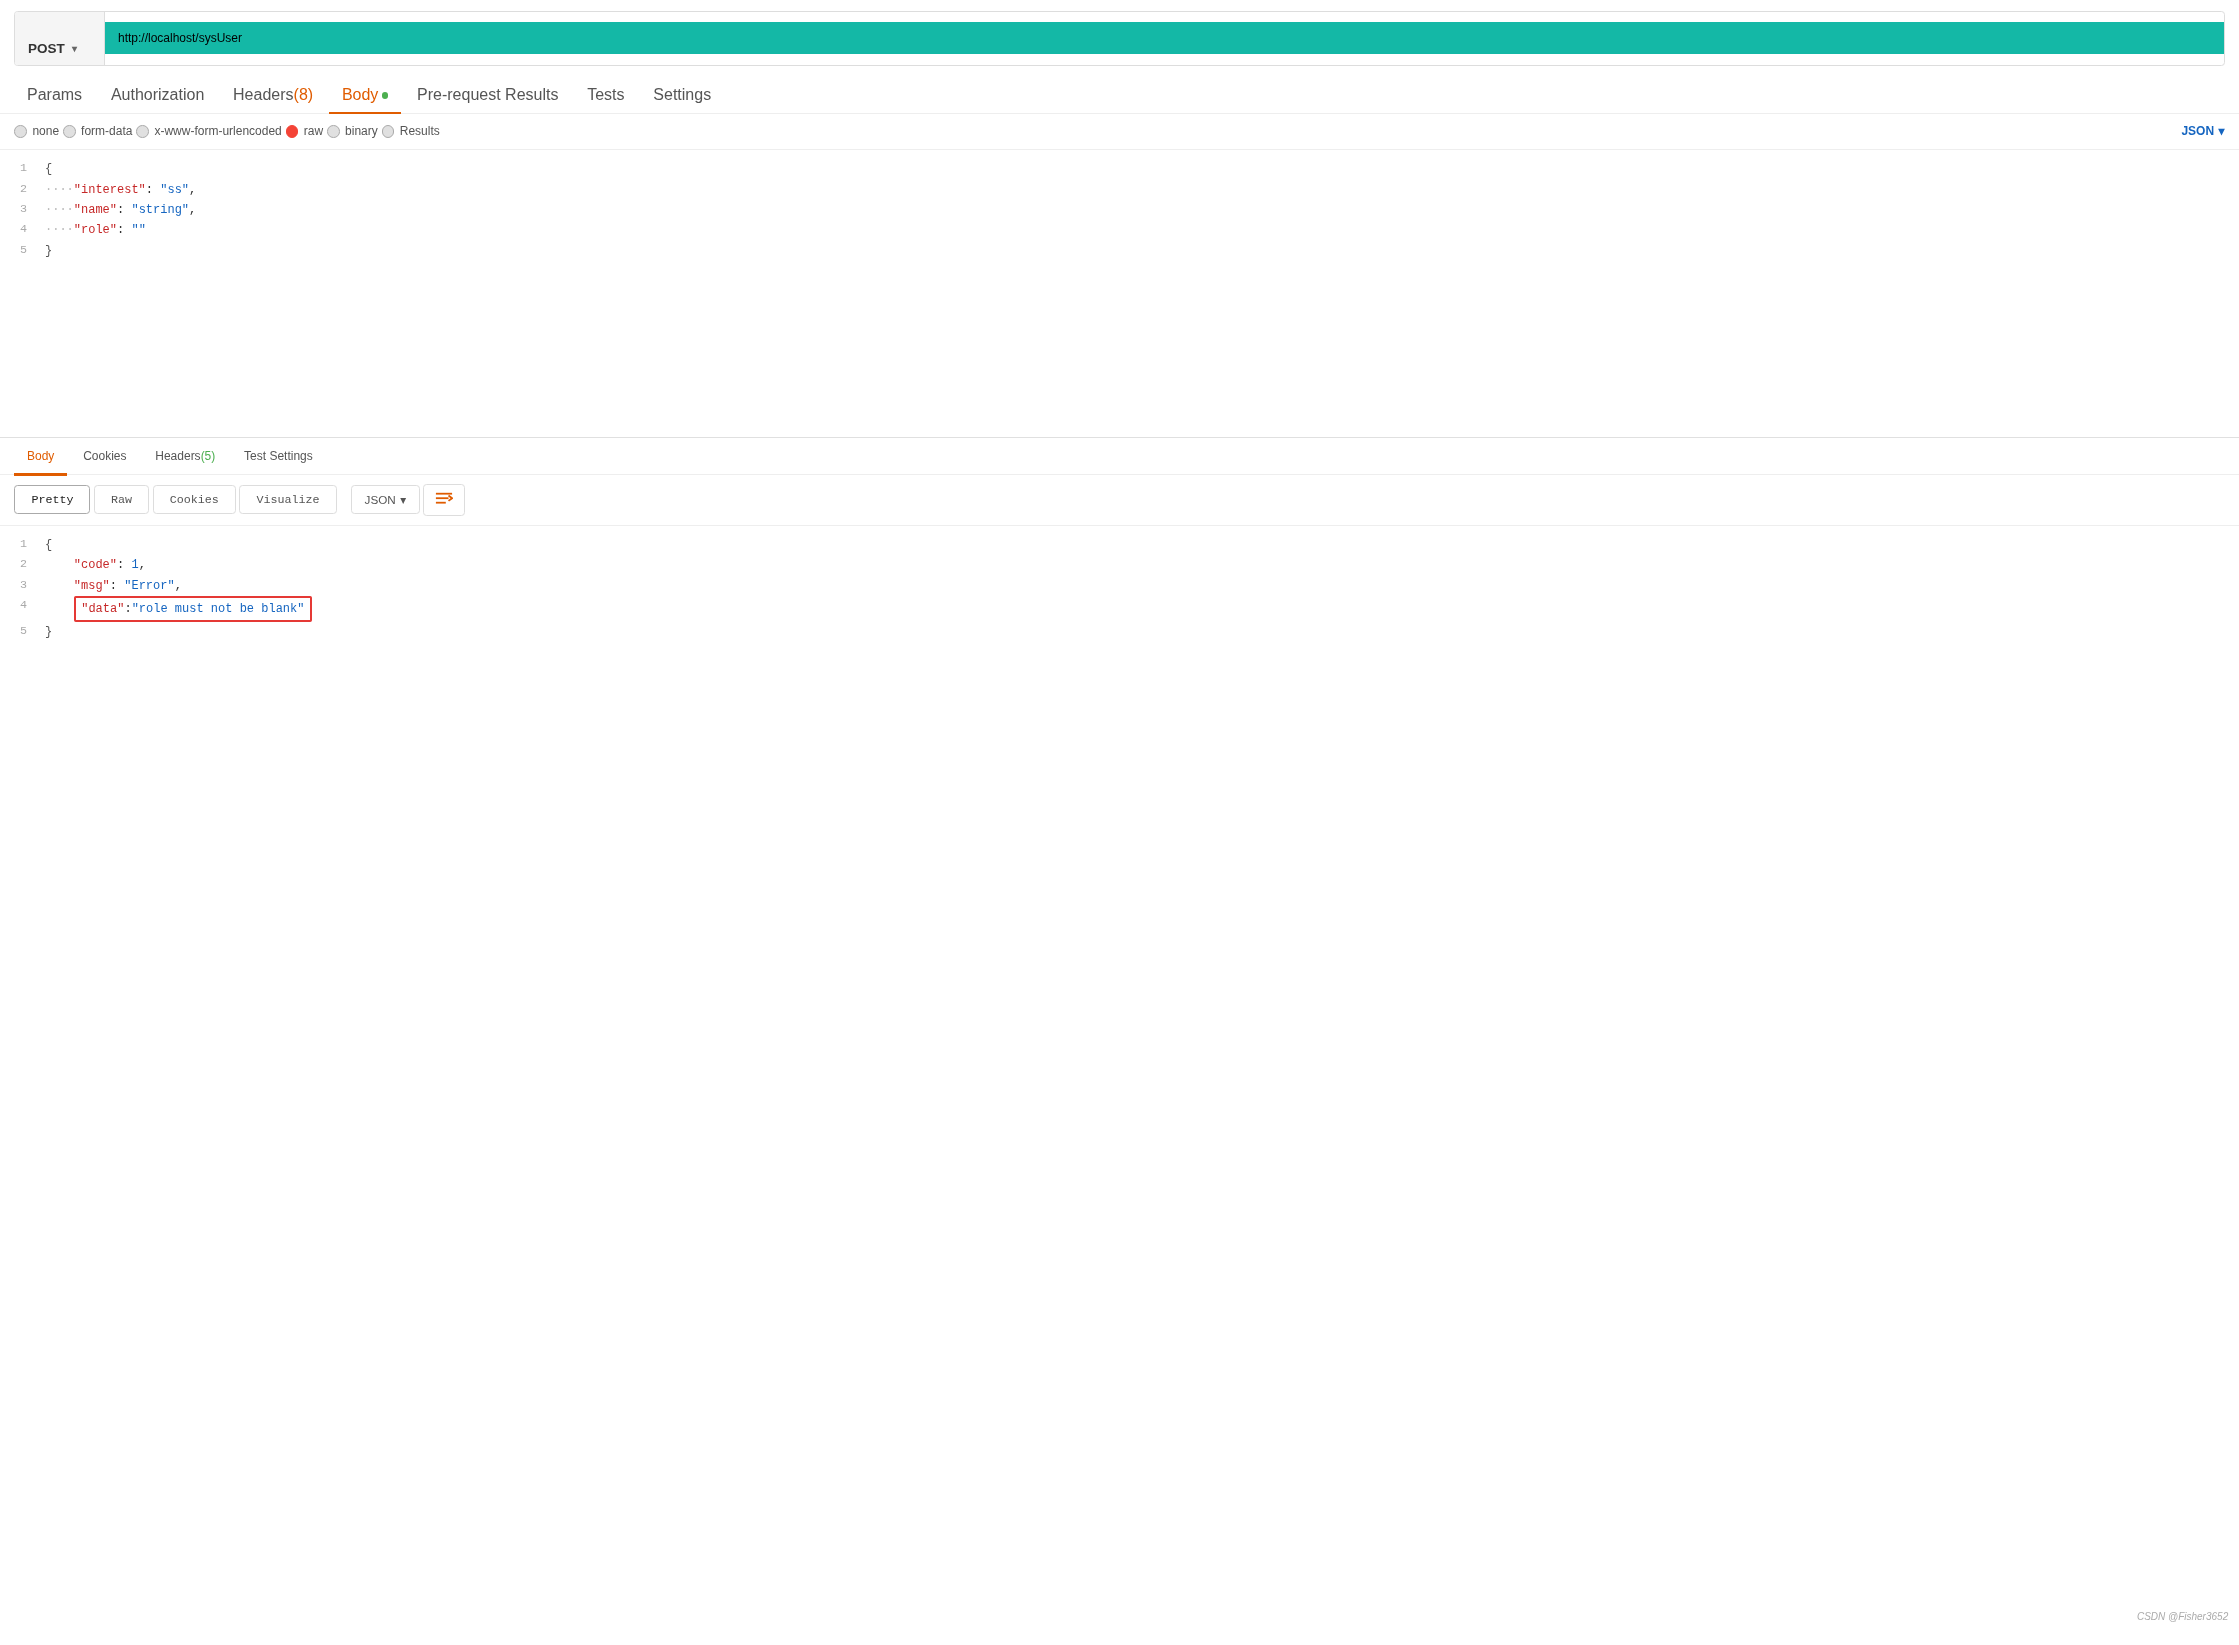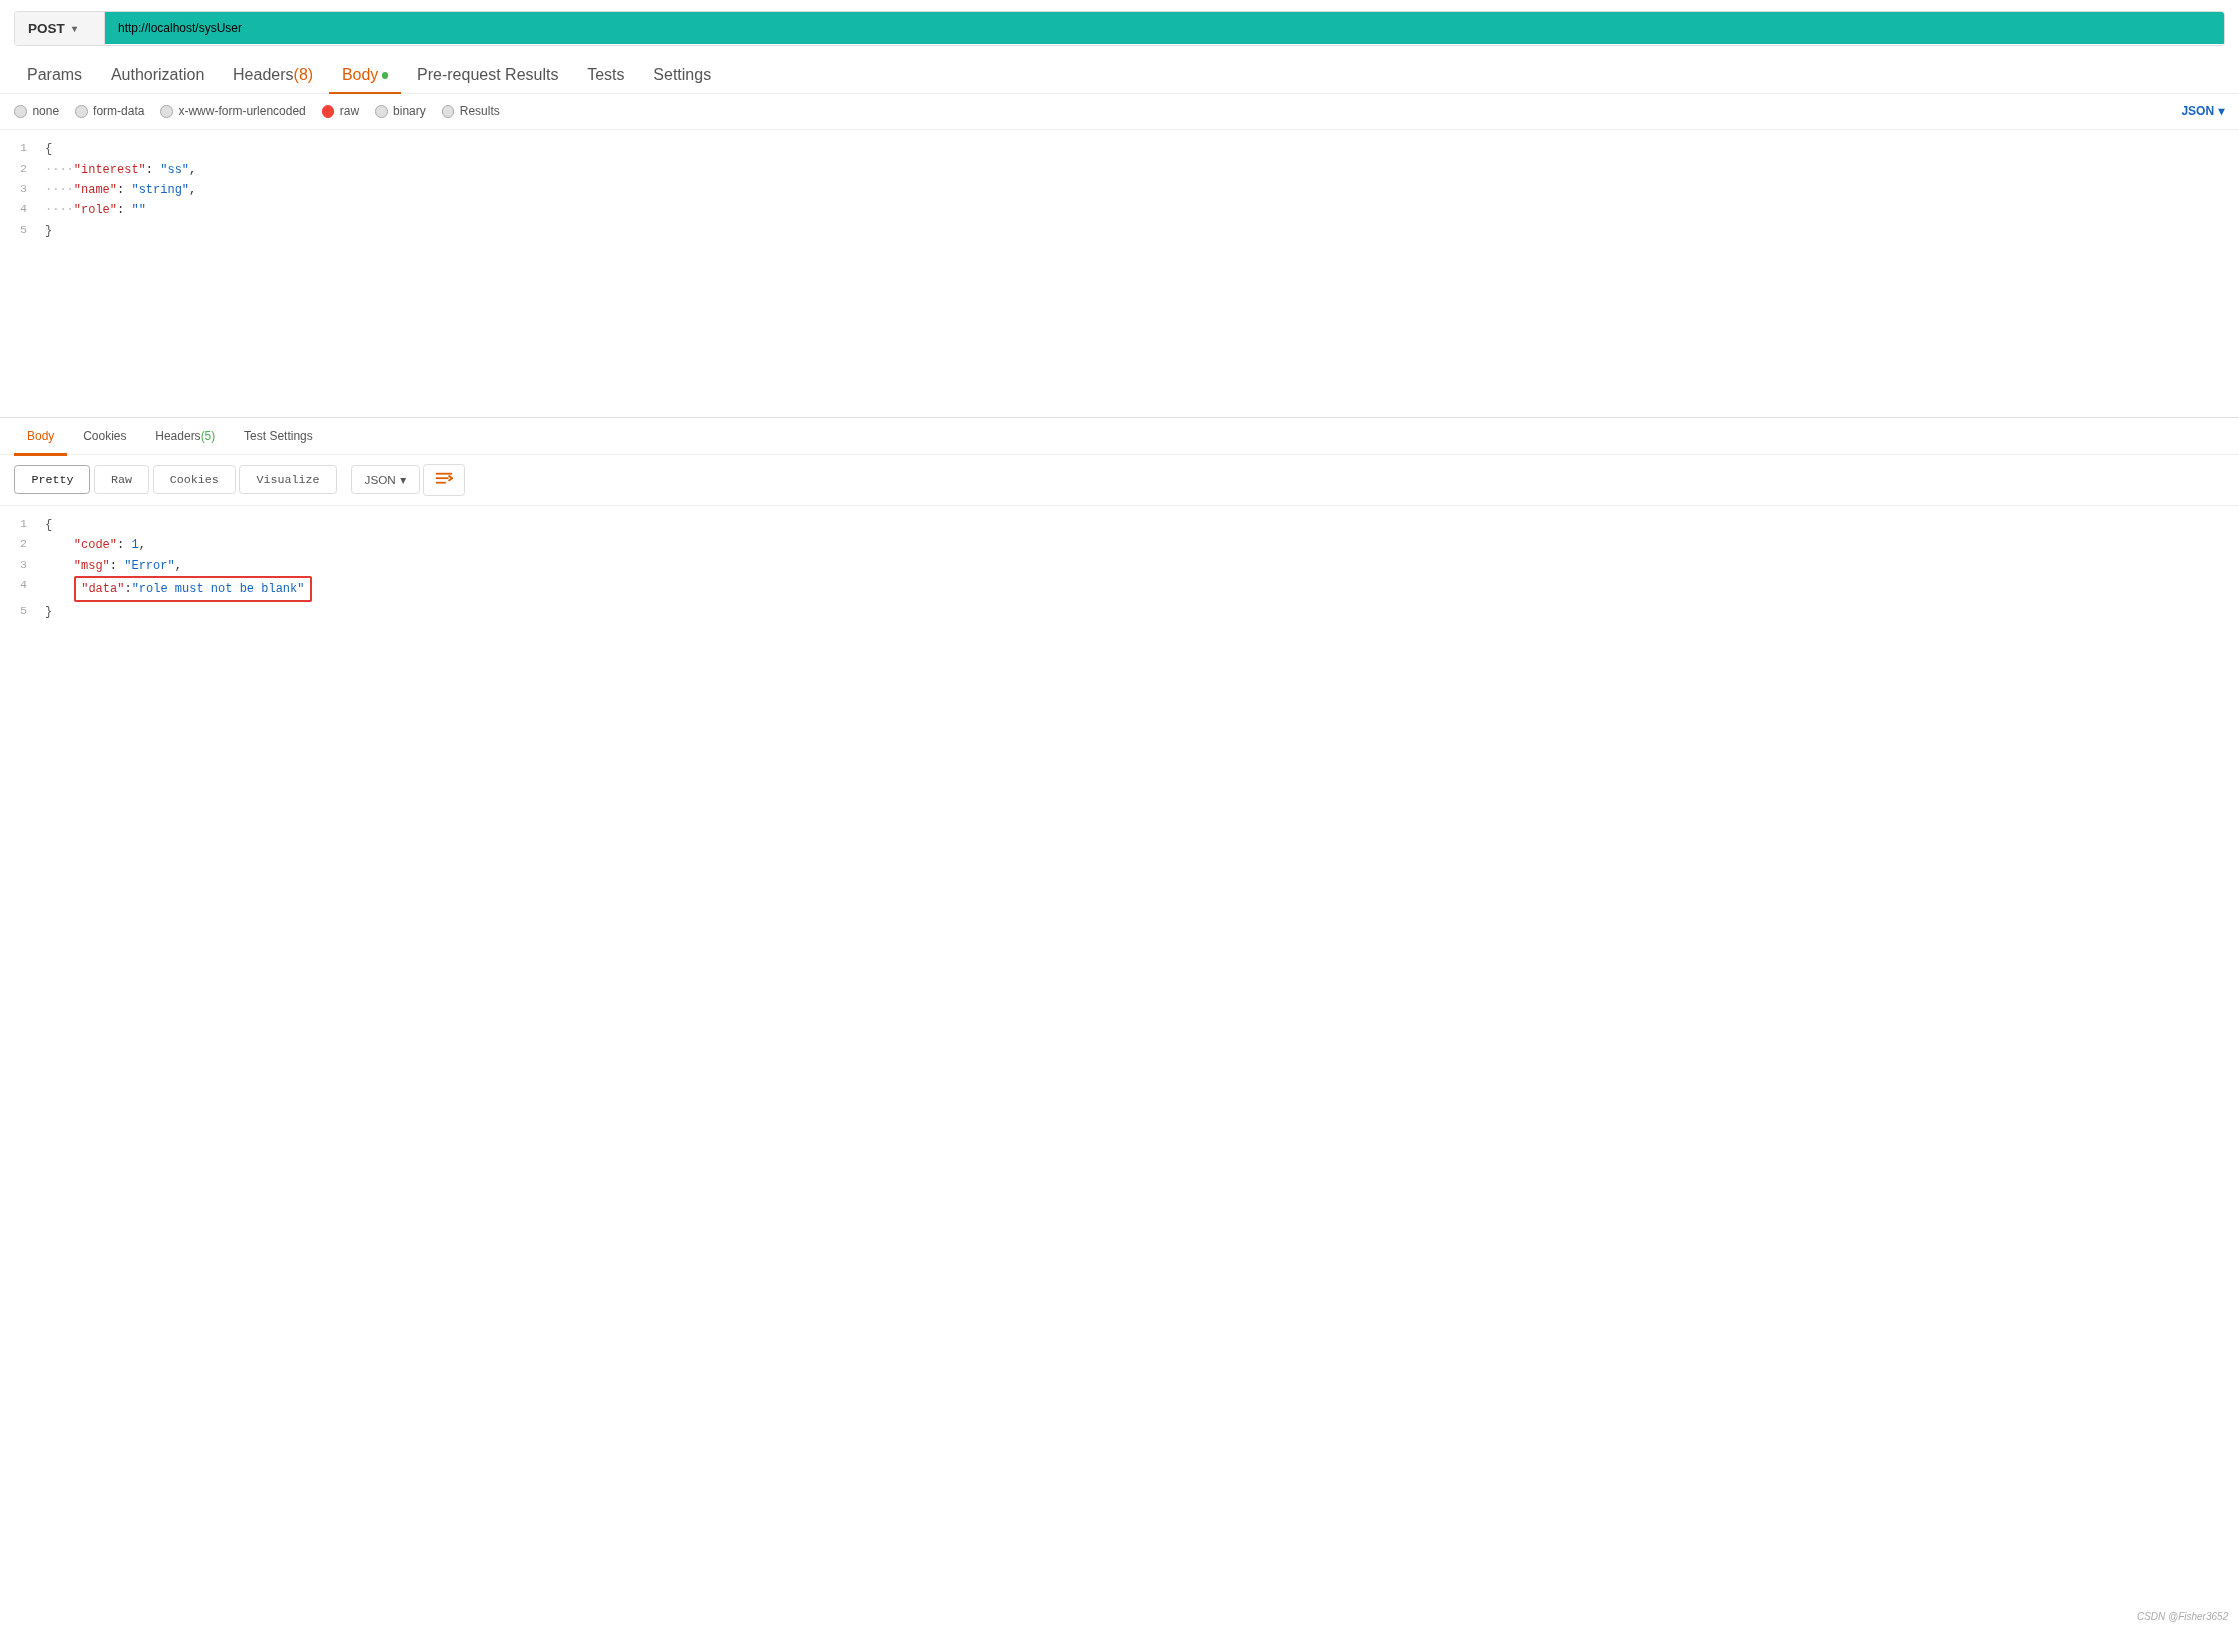--- a/index.html
+++ b/index.html
@@ -24,21 +24,21 @@
       align-items: center;
       padding: 9px 12.6px;
       background: #f5f5f5;
       border-right: 1.4px solid #ddd;
       font-weight: 700;
       font-size: 13.5px;
       cursor: pointer;
       gap: 7.2px;
       min-width: 90px;
     }
-    .method-select span { color: #333; }
+    .method-select span { color: #333; margin-top: 20px; }
     .method-select .chevron { font-size: 10px; color: #666; }
     .url-input {
       flex: 1;
       padding: 9px 12.6px;
       border: none;
       outline: none;
       font-size: 12px;
       background: #14b8a6;
     }
 
@@ -80,21 +80,21 @@
       background: #4caf50;
       margin-left: 3.6px;
       vertical-align: middle;
     }
 
     
     .body-type-row {
       display: flex;
       align-items: center;
       padding: 10.8px 14.4px;
-      gap: 16px;
+      gap: 4px;
       border-bottom: 0.9px solid #eee;
       flex-wrap: wrap;
     }
     .radio-option {
       display: flex;
       align-items: center;
       gap: 5.4px;
       cursor: pointer;
       color: #555;
       font-size: 12px;

